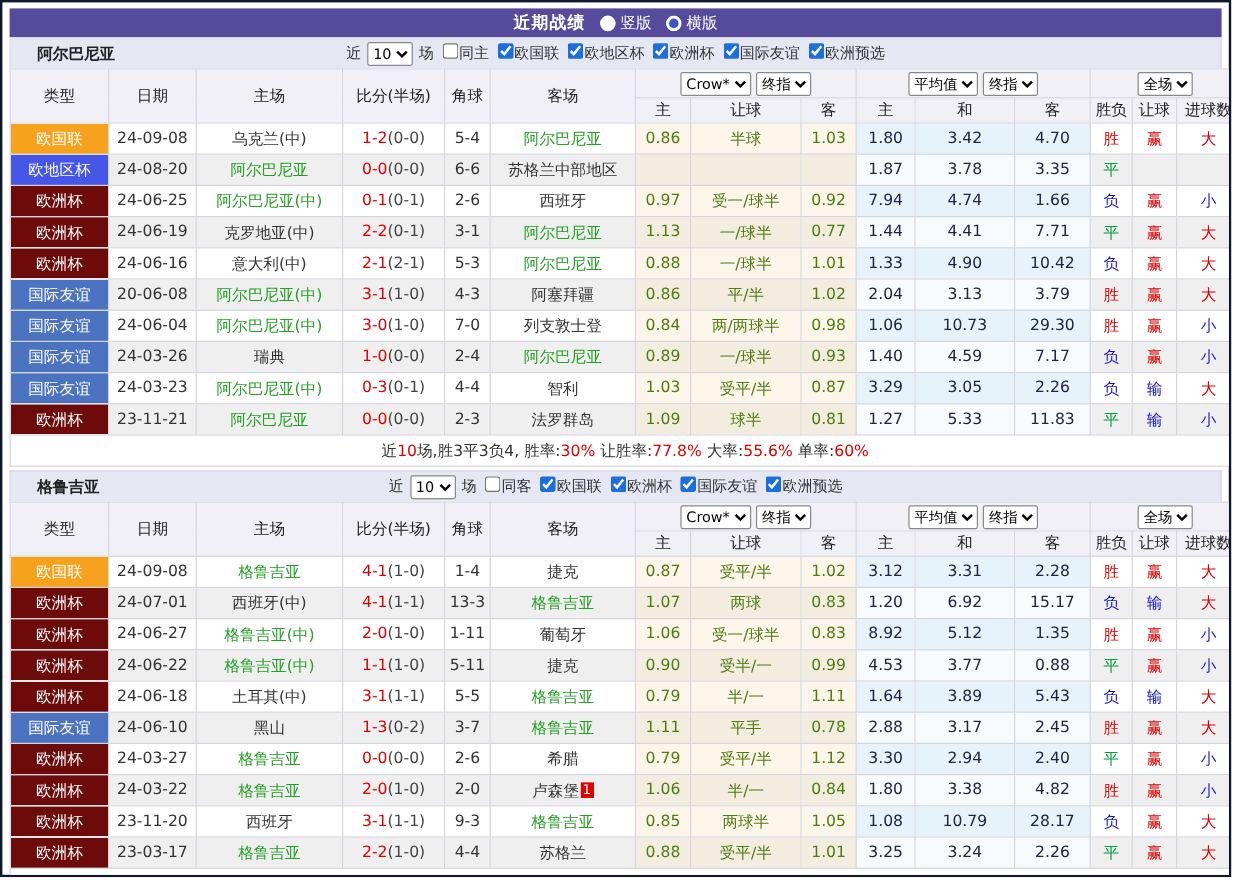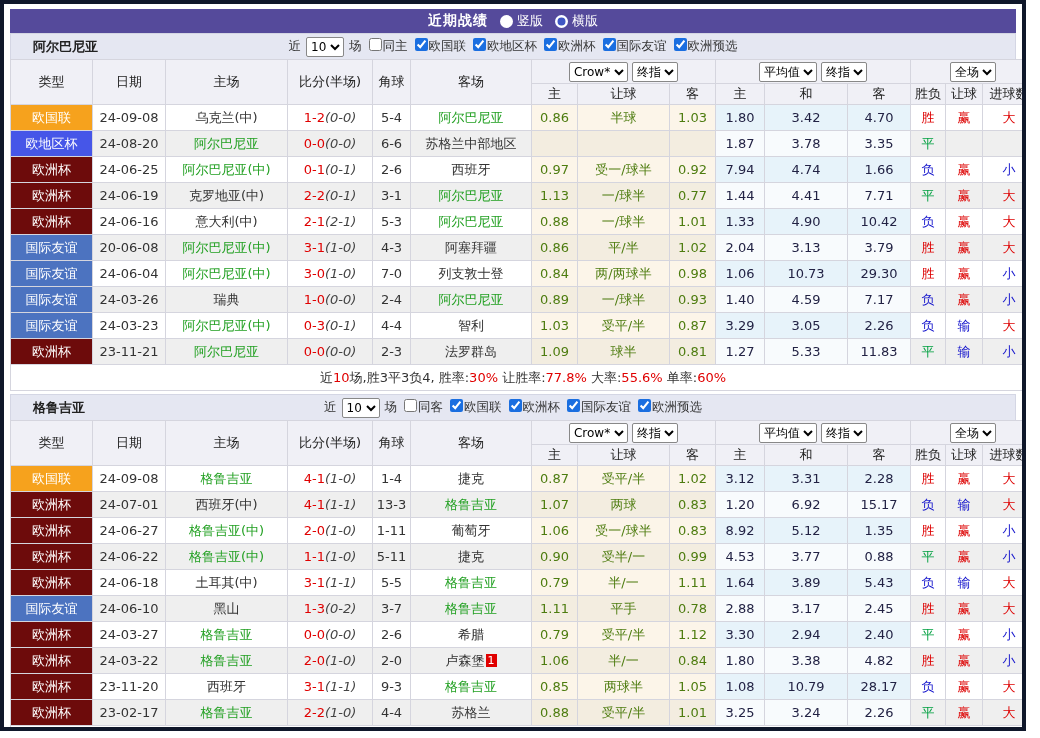--- a/index.html
+++ b/index.html
@@ -7,21 +7,21 @@
     font-family: "DejaVu Sans", "Liberation Sans", sans-serif;
     background: #fff;
     font-size: 13px;
     color: #333;
   }
   .page {
     width: 1026px;
     height: 731px;
     margin: 0;
     padding: 5px 6px 0 6px;
-    border: 4px solid #0f172a;
+    border: 2px solid #0f172a;
     overflow: hidden;
     background: #fff;
   }
   
   .titlebar {
     height: 24px;
     background: #554a9b;
     color: #fff;
     display: flex;
     align-items: center;
@@ -68,21 +68,21 @@
   tbody td { height: 26px; font-size: 13px; background: #fff; color: #333; }
   tbody tr:nth-child(even) td { background: #efefef; }
   tbody td.odds { background: #fcf5e9; color: #4d7c0f; }
   tbody tr:nth-child(even) td.odds { background: #f3ede0; }
   tbody td.avg { background: #e7f3fa; color: #222244; }
   tbody tr:nth-child(even) td.avg { background: #f8fbfd; }
   tbody td.type-badge { color: #fff; font-size: 13px; }
   tfoot td { height: 26px; background: #fff; font-size: 13px; color: #333; }
   .team-green { color: #22a022; }
   .score-red { color: #e00000; }
-  .score-half { color: #444; font-style: italic; }
+  .score-half { color: #444; }
   .res-red { color: #dd0000; }
   .res-green { color: #00a040; }
   .res-blue { color: #1414cc; }
   .red-badge {
     display: inline-block;
     background: #e00000;
     color: #fff;
     font-size: 11px;
     line-height: 13px;
     padding: 0 2px;
@@ -581,21 +581,21 @@
               <td class="odds">1.05</td>
               <td class="avg">1.08</td>
               <td class="avg">10.79</td>
               <td class="avg">28.17</td>
               <td class="res-blue">负</td>
               <td class="res-red">赢</td>
               <td class="res-red">大</td>
             </tr>
             <tr>
               <td class="type-badge" style="background: rgb(109, 11, 11);">欧洲杯</td>
-              <td>23-02-17</td>
+              <td>23-03-17</td>
               <td class="team-green">格鲁吉亚</td>
               <td><span class="score-red">2-2</span><span class="score-half">(1-0)</span></td>
               <td>4-4</td>
               <td class="">苏格兰</td>
               <td class="odds">0.88</td>
               <td class="odds">受平/半</td>
               <td class="odds">1.01</td>
               <td class="avg">3.25</td>
               <td class="avg">3.24</td>
               <td class="avg">2.26</td>

